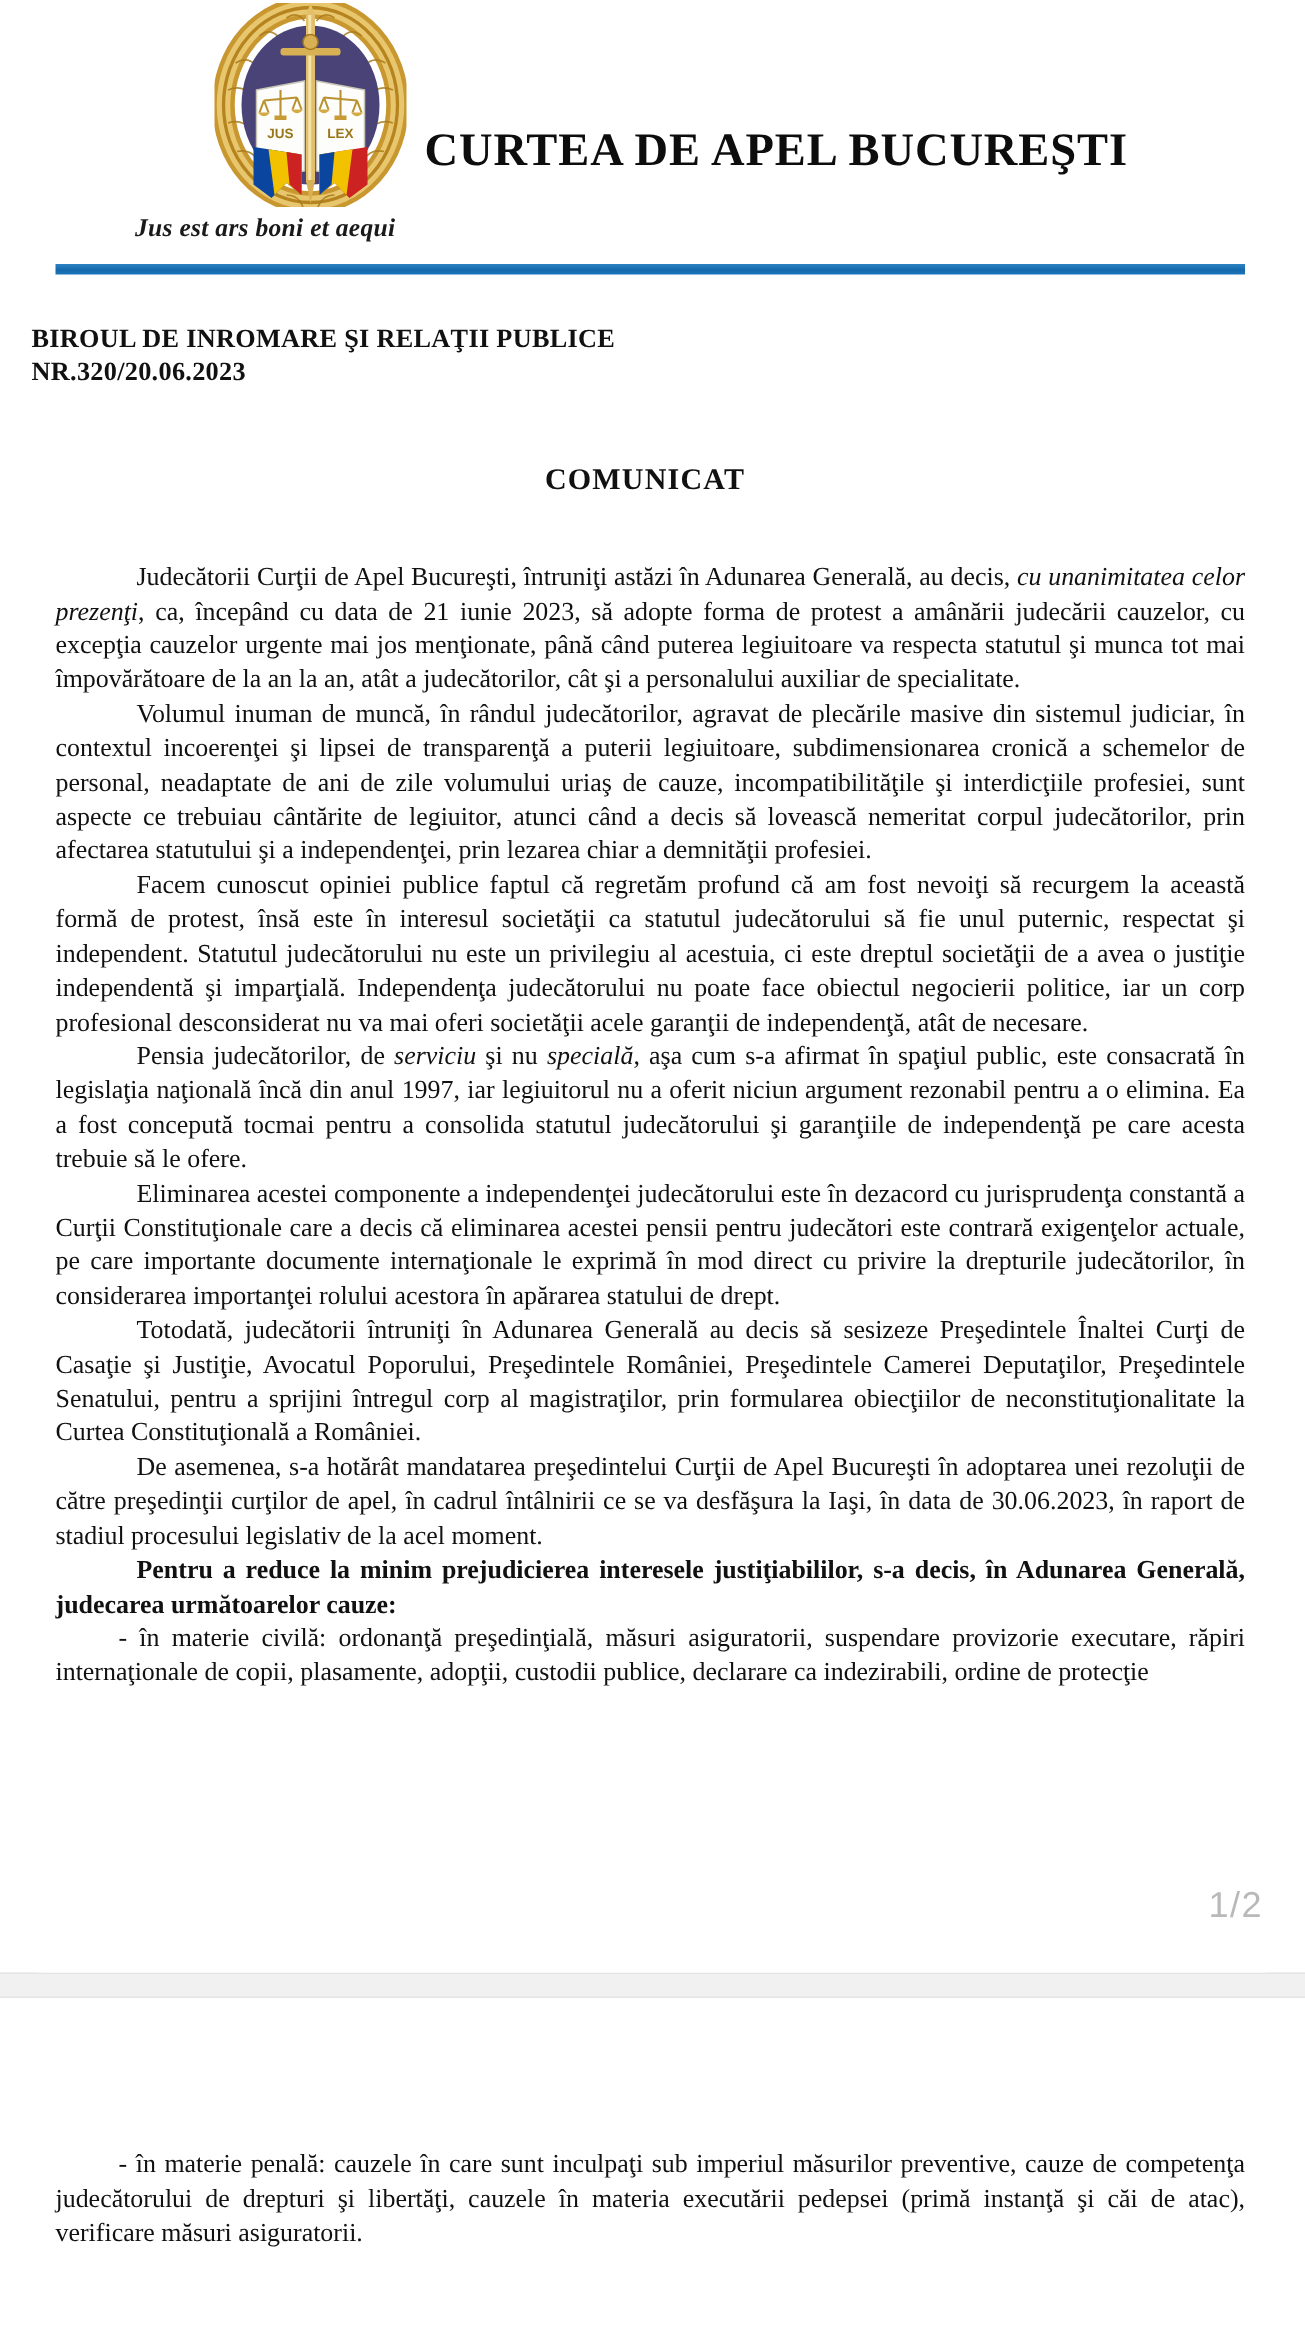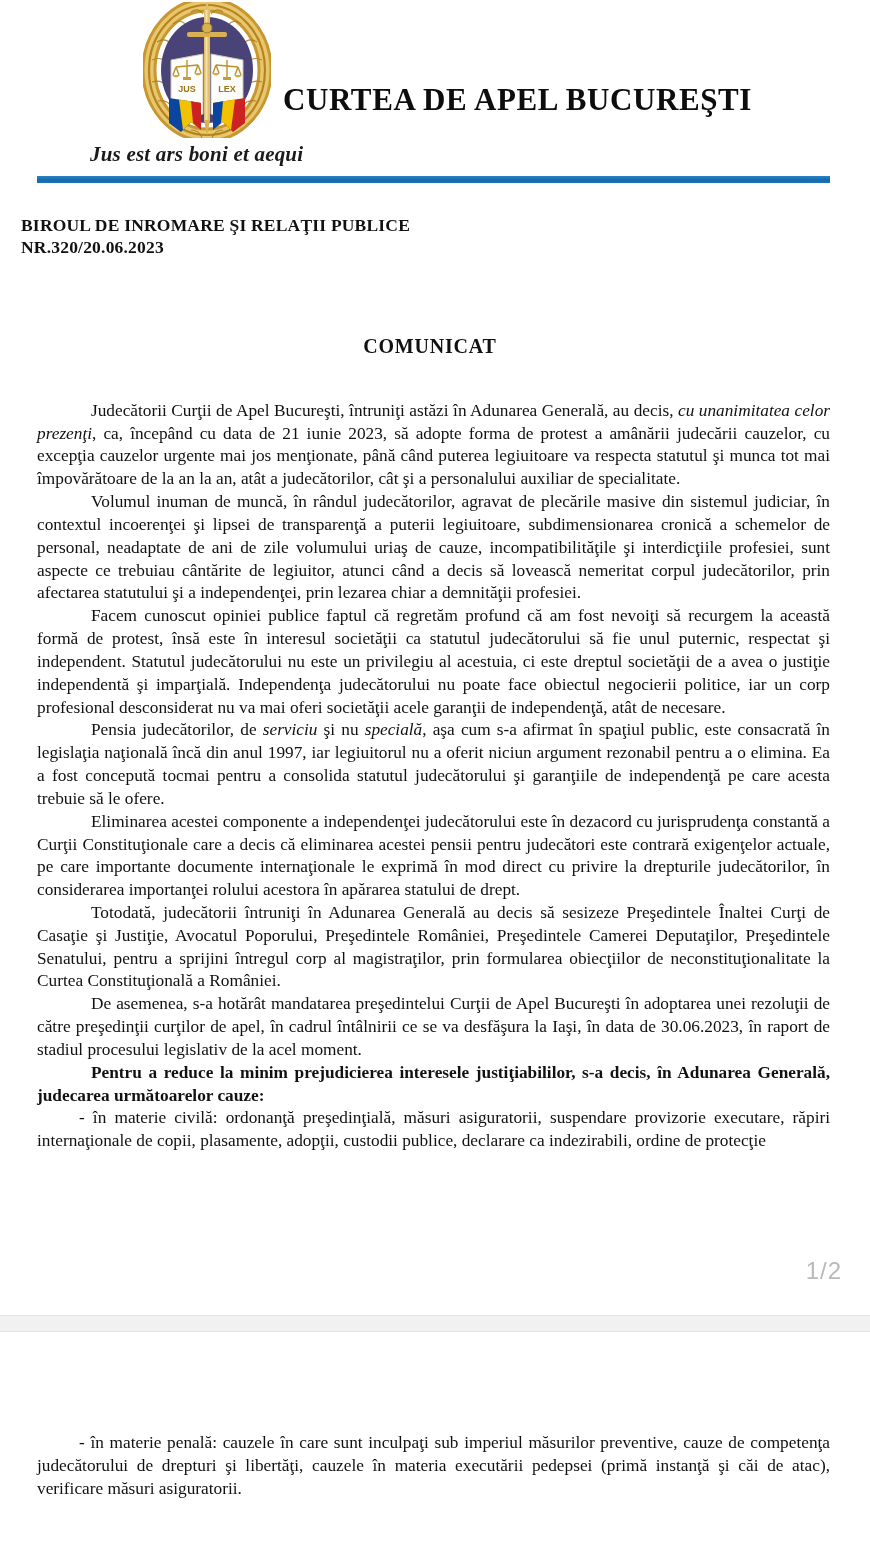--- a/index.html
+++ b/index.html
@@ -47,21 +47,21 @@
     color: #0d0d0d;
     white-space: nowrap;
   }
   .motto {
     position: absolute;
     left: 90px;
     top: 142px;
     font-family: "Liberation Serif", "DejaVu Serif", serif;
     font-style: italic;
     font-weight: bold;
-    font-size: 21px;
+    font-size: 17px;
     color: #1a1a1a;
     letter-spacing: 0.2px;
   }
   .rule {
     position: absolute;
     left: 37px;
     top: 176px;
     width: 793px;
     height: 7px;
     background: #1b75bb;
@@ -73,21 +73,21 @@
     margin: 18px 0 0 21px;
     font-weight: bold;
     font-size: 17.5px;
     line-height: 1.28;
     letter-spacing: 0.2px;
   }
   .meta div { white-space: nowrap; }
 
   
   .doc-title {
-    margin-top: 76px;
+    margin-top: 50px;
     text-align: center;
     font-weight: bold;
     font-size: 20px;
     letter-spacing: 0.8px;
     padding-right: 10px;
   }
 
   
   .body-copy {
     margin: 42px 40px 0 37px;

